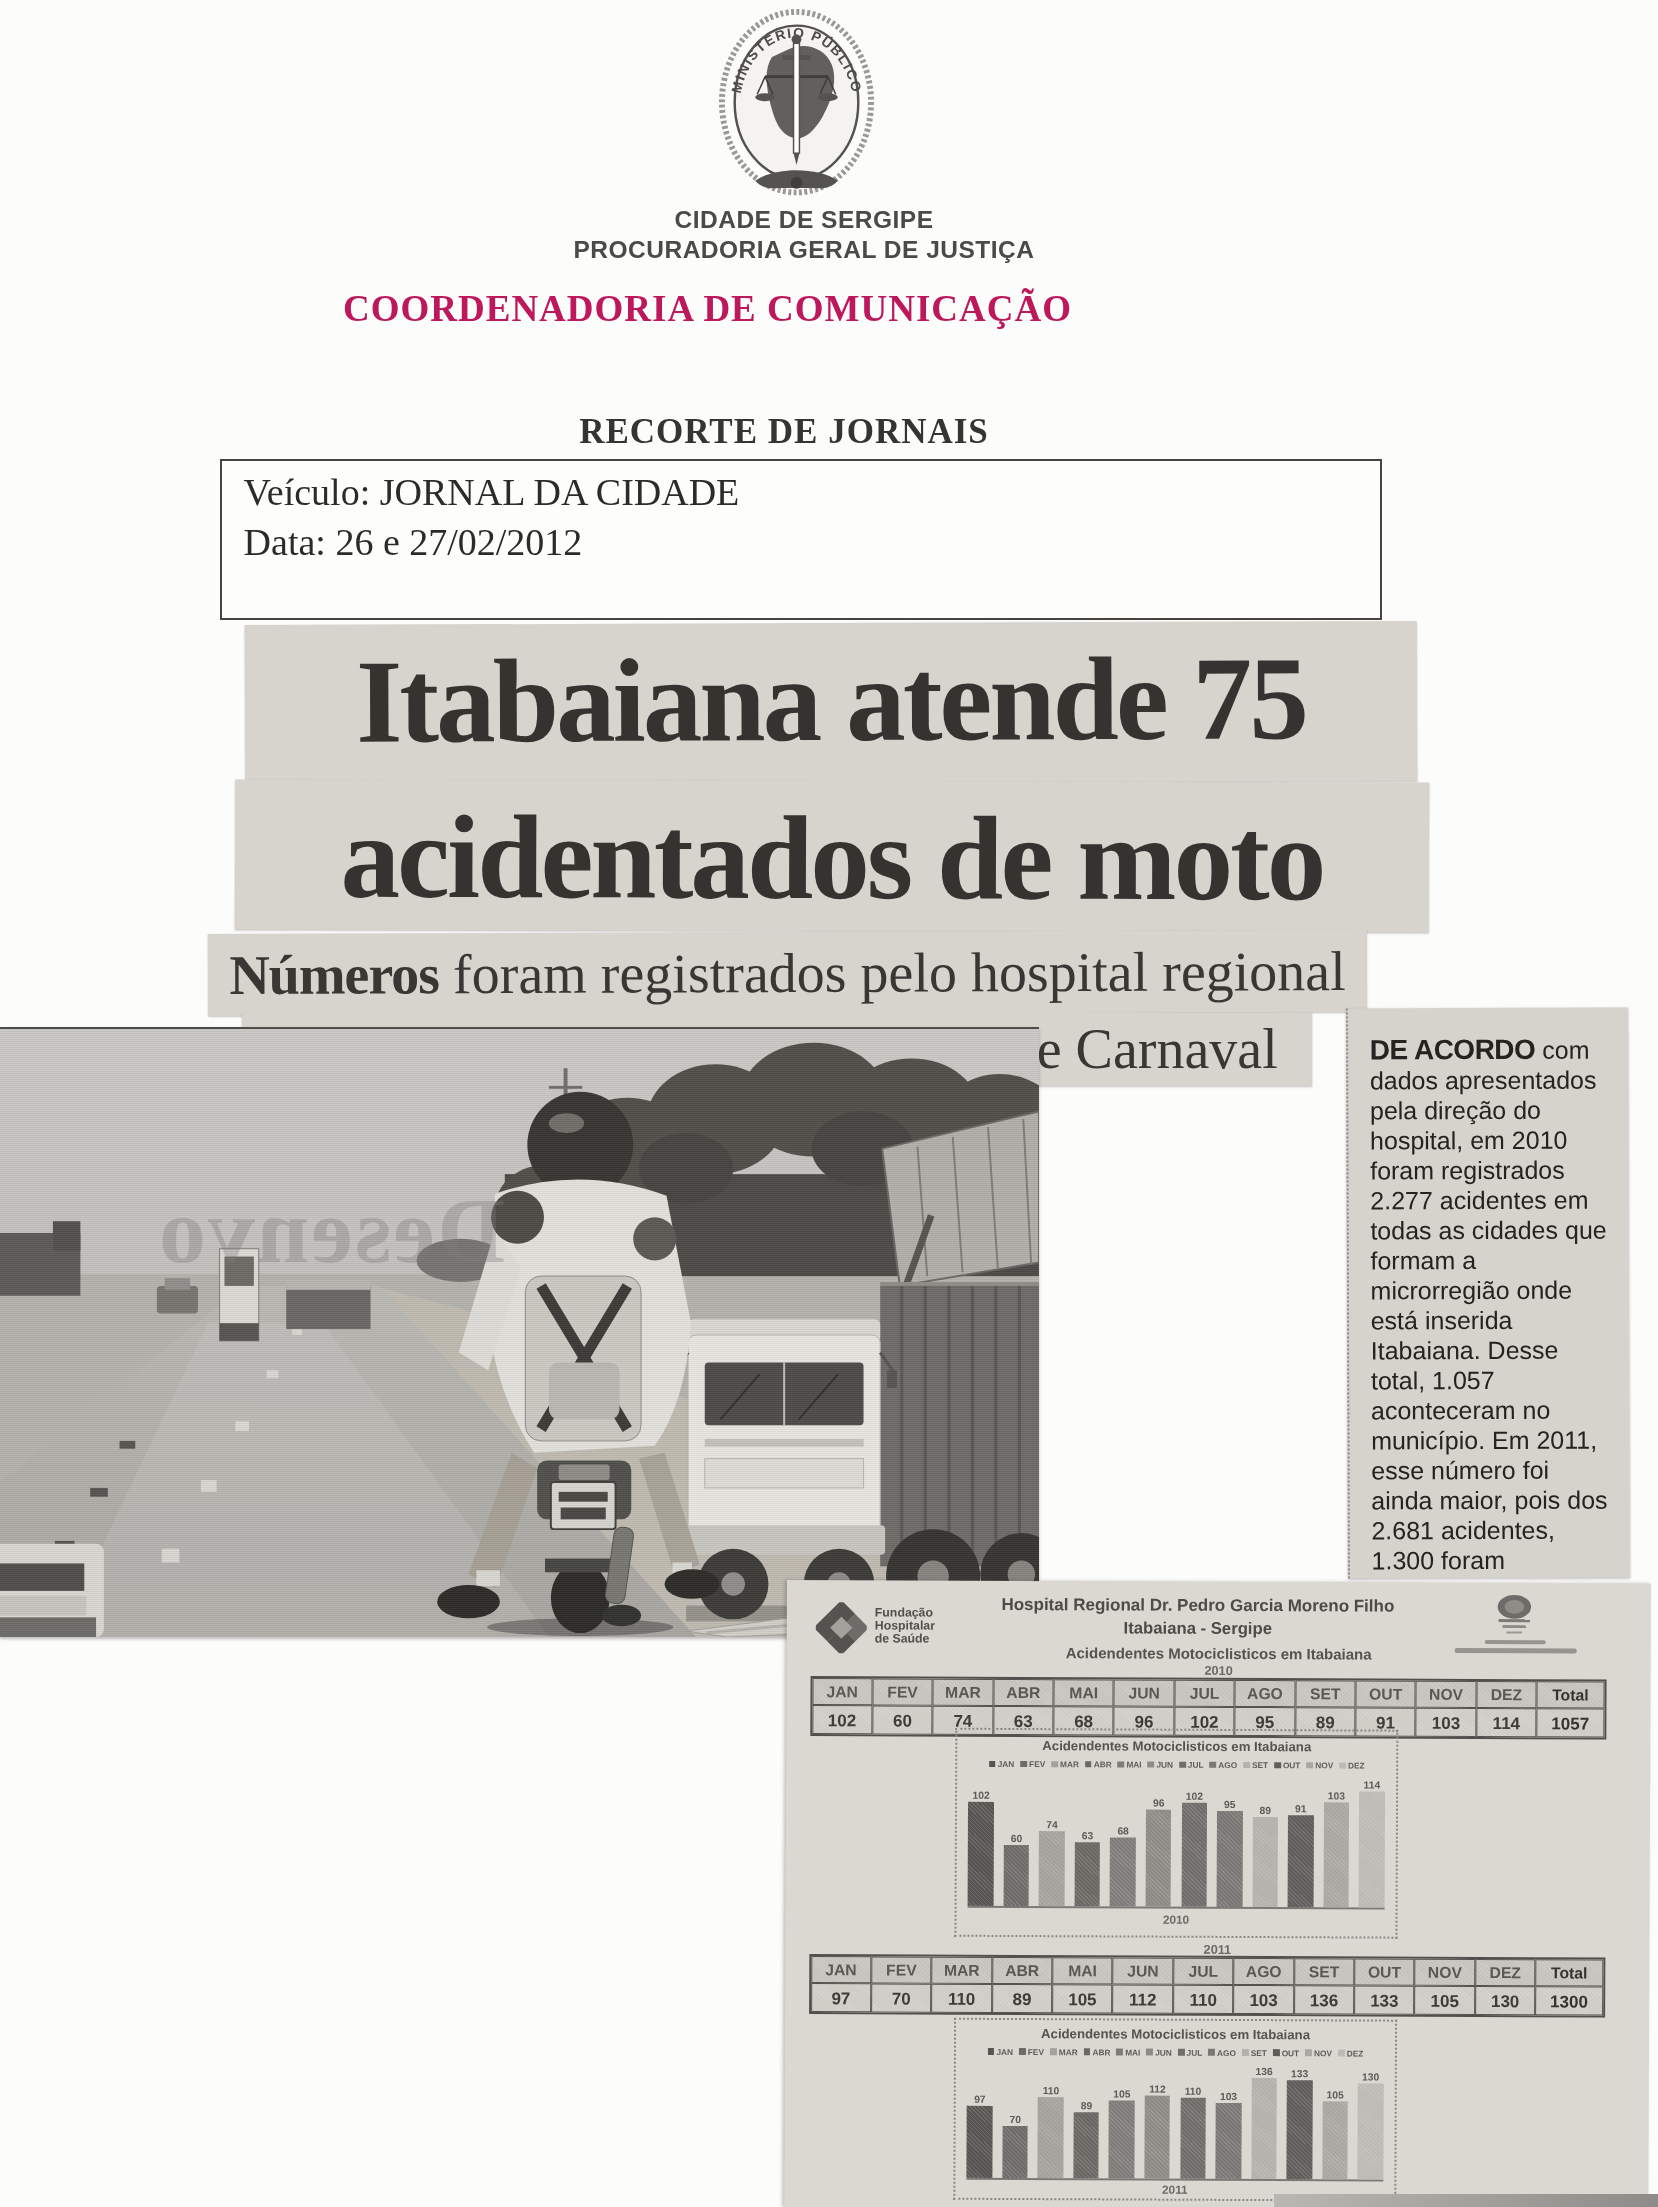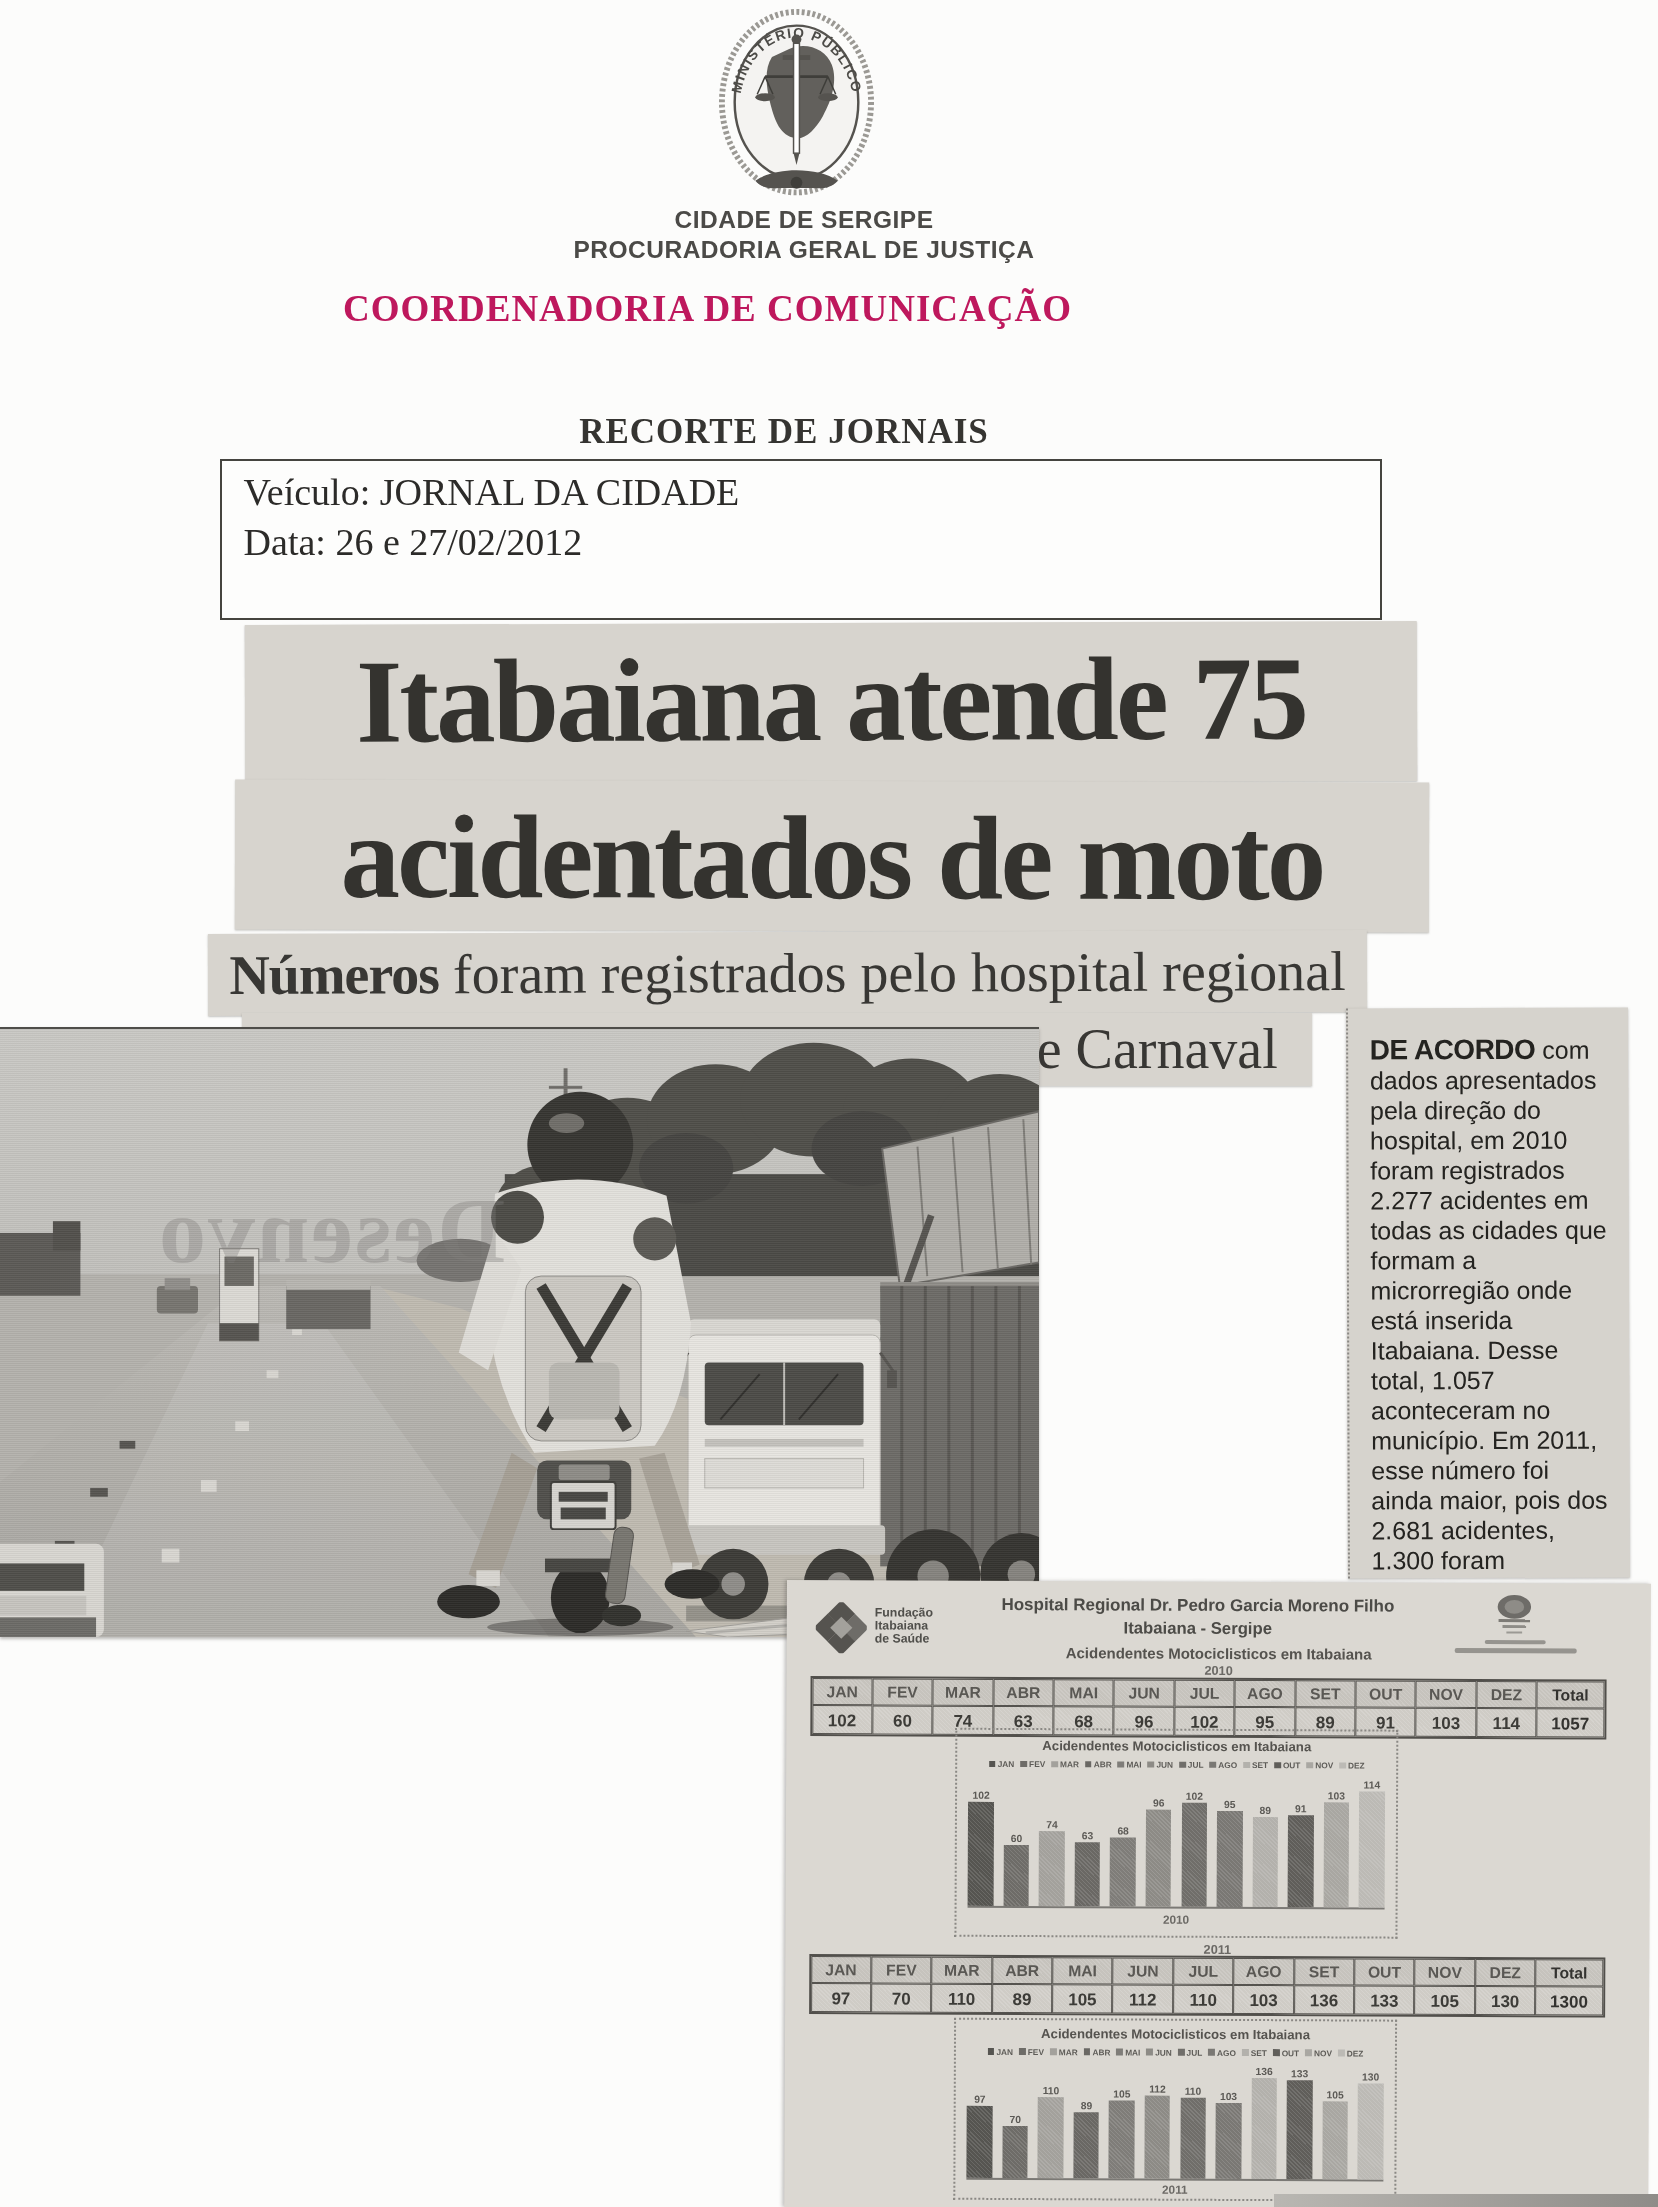--- a/index.html
+++ b/index.html
@@ -304,21 +304,21 @@
       <svg viewBox="0 0 52 52">
         <rect x="16" y="2" width="20" height="20" transform="rotate(45 26 12)" fill="#55534f"></rect>
         <rect x="2" y="16" width="20" height="20" transform="rotate(45 12 26)" fill="#55534f"></rect>
         <rect x="30" y="16" width="20" height="20" transform="rotate(45 40 26)" fill="#6e6c68"></rect>
         <rect x="16" y="30" width="20" height="20" transform="rotate(45 26 40)" fill="#55534f"></rect>
         <rect x="18" y="18" width="16" height="16" transform="rotate(45 26 26)" fill="#a3a19c"></rect>
       </svg>
     </div>
     <div class="abs logo-text" style="left:88px;top:25.5px;">
       <div>Fundação</div>
-      <div>Itabaiana</div>
+      <div>Hospitalar</div>
       <div>de Saúde</div>
     </div>
 
     <div class="abs rpt-h1">Hospital Regional Dr. Pedro Garcia Moreno Filho</div>
     <div class="abs rpt-h2">Itabaiana - Sergipe</div>
 
     <div class="abs" style="left:698px;top:7.8px;width:59px;height:45px;">
       <svg viewBox="0 0 60 46">
         <ellipse cx="30" cy="16" rx="17" ry="12" fill="#6e6c68"></ellipse>
         <ellipse cx="30" cy="16" rx="10" ry="7" fill="#8e8c87"></ellipse>

